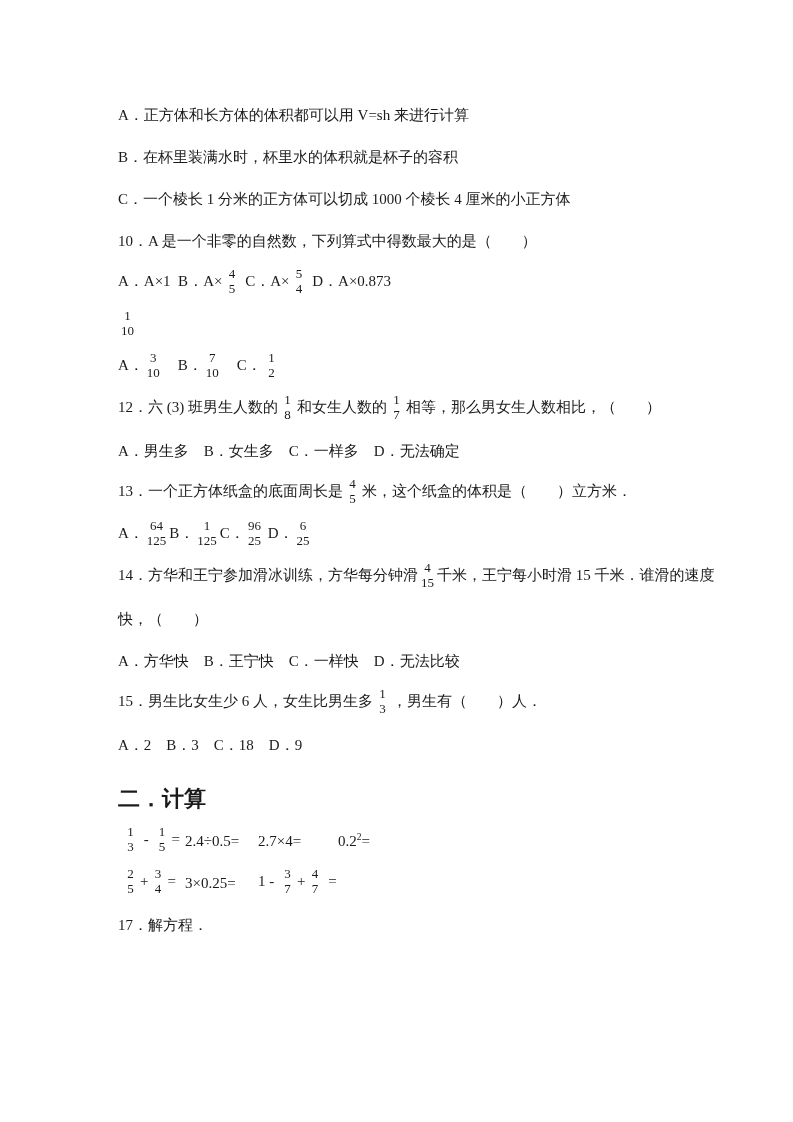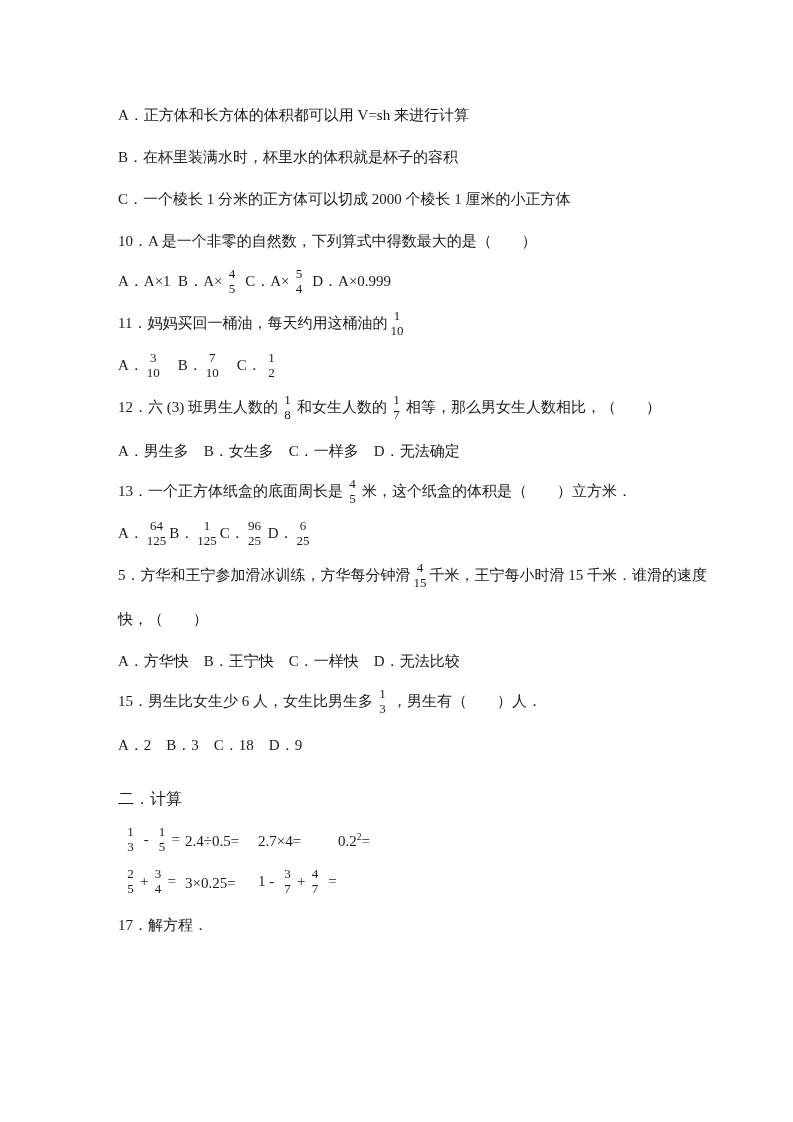--- a/index.html
+++ b/index.html
@@ -18,22 +18,22 @@
     overflow: hidden;
   }
   .line {
     display: flex;
     align-items: center;
     min-height: 42px;
     white-space: nowrap;
   }
   .line .content { white-space: pre; }
   .line.section {
-    font-weight: normal;
-    font-size: 16px;
+    font-weight: bold;
+    font-size: 22px;
     margin-top: 12px;
   }
   
   .line.calc {
     display: grid;
     grid-template-columns: 64px 73px 80px auto;
     align-items: center;
     padding-left: 3px;
   }
   .calc-item { white-space: pre; }
@@ -54,48 +54,48 @@
 <body>
 
 <div id="doc" style="background: rgb(255, 255, 255); color: rgb(26, 26, 26);">
     <div class="line p">
       <span class="content"><span>A．正方体和长方体的体积都可以用 V=sh 来进行计算</span></span>
     </div>
     <div class="line p">
       <span class="content"><span>B．在杯里装满水时，杯里水的体积就是杯子的容积</span></span>
     </div>
     <div class="line p">
-      <span class="content"><span>C．一个棱长 1 分米的正方体可以切成 2000 个棱长 1 厘米的小正方体</span></span>
+      <span class="content"><span>C．一个棱长 1 分米的正方体可以切成 1000 个棱长 4 厘米的小正方体</span></span>
     </div>
     <div class="line p">
       <span class="content"><span>10．A 是一个非零的自然数，下列算式中得数最大的是（　　）</span></span>
     </div>
     <div class="line p">
-      <span class="content"><span>A．A×1  B．A×</span><span class="frac"><span class="fn">4</span><span class="fd">5</span></span><span> C．A×</span><span class="frac"><span class="fn">5</span><span class="fd">4</span></span><span> D．A×0.999</span></span>
+      <span class="content"><span>A．A×1  B．A×</span><span class="frac"><span class="fn">4</span><span class="fd">5</span></span><span> C．A×</span><span class="frac"><span class="fn">5</span><span class="fd">4</span></span><span> D．A×0.873</span></span>
     </div>
     <div class="line p">
-      <span class="content"><span>11．妈妈买回一桶油，每天约用这桶油的</span><span class="frac"><span class="fn">1</span><span class="fd">10</span></span></span>
+      <span class="content"><span class="frac"><span class="fn">1</span><span class="fd">10</span></span></span>
     </div>
     <div class="line p">
       <span class="content"><span>A．</span><span class="frac"><span class="fn">3</span><span class="fd">10</span></span><span>　B．</span><span class="frac"><span class="fn">7</span><span class="fd">10</span></span><span>　C．</span><span class="frac"><span class="fn">1</span><span class="fd">2</span></span></span>
     </div>
     <div class="line p">
       <span class="content"><span>12．六 (3) 班男生人数的</span><span class="frac"><span class="fn">1</span><span class="fd">8</span></span><span>和女生人数的</span><span class="frac"><span class="fn">1</span><span class="fd">7</span></span><span>相等，那么男女生人数相比，（　　）</span></span>
     </div>
     <div class="line p">
       <span class="content"><span>A．男生多　B．女生多　C．一样多　D．无法确定</span></span>
     </div>
     <div class="line p">
       <span class="content"><span>13．一个正方体纸盒的底面周长是</span><span class="frac"><span class="fn">4</span><span class="fd">5</span></span><span>米，这个纸盒的体积是（　　）立方米．</span></span>
     </div>
     <div class="line p">
       <span class="content"><span>A．</span><span class="frac"><span class="fn">64</span><span class="fd">125</span></span><span>B．</span><span class="frac"><span class="fn">1</span><span class="fd">125</span></span><span>C．</span><span class="frac"><span class="fn">96</span><span class="fd">25</span></span><span> D．</span><span class="frac"><span class="fn">6</span><span class="fd">25</span></span></span>
     </div>
     <div class="line p">
-      <span class="content"><span>5．方华和王宁参加滑冰训练，方华每分钟滑</span><span class="frac"><span class="fn">4</span><span class="fd">15</span></span><span>千米，王宁每小时滑 15 千米．谁滑的速度</span></span>
+      <span class="content"><span>14．方华和王宁参加滑冰训练，方华每分钟滑</span><span class="frac"><span class="fn">4</span><span class="fd">15</span></span><span>千米，王宁每小时滑 15 千米．谁滑的速度</span></span>
     </div>
     <div class="line p">
       <span class="content"><span>快，（　　）</span></span>
     </div>
     <div class="line p">
       <span class="content"><span>A．方华快　B．王宁快　C．一样快　D．无法比较</span></span>
     </div>
     <div class="line p">
       <span class="content"><span>15．男生比女生少 6 人，女生比男生多</span><span class="frac"><span class="fn">1</span><span class="fd">3</span></span><span>，男生有（　　）人．</span></span>
     </div>

